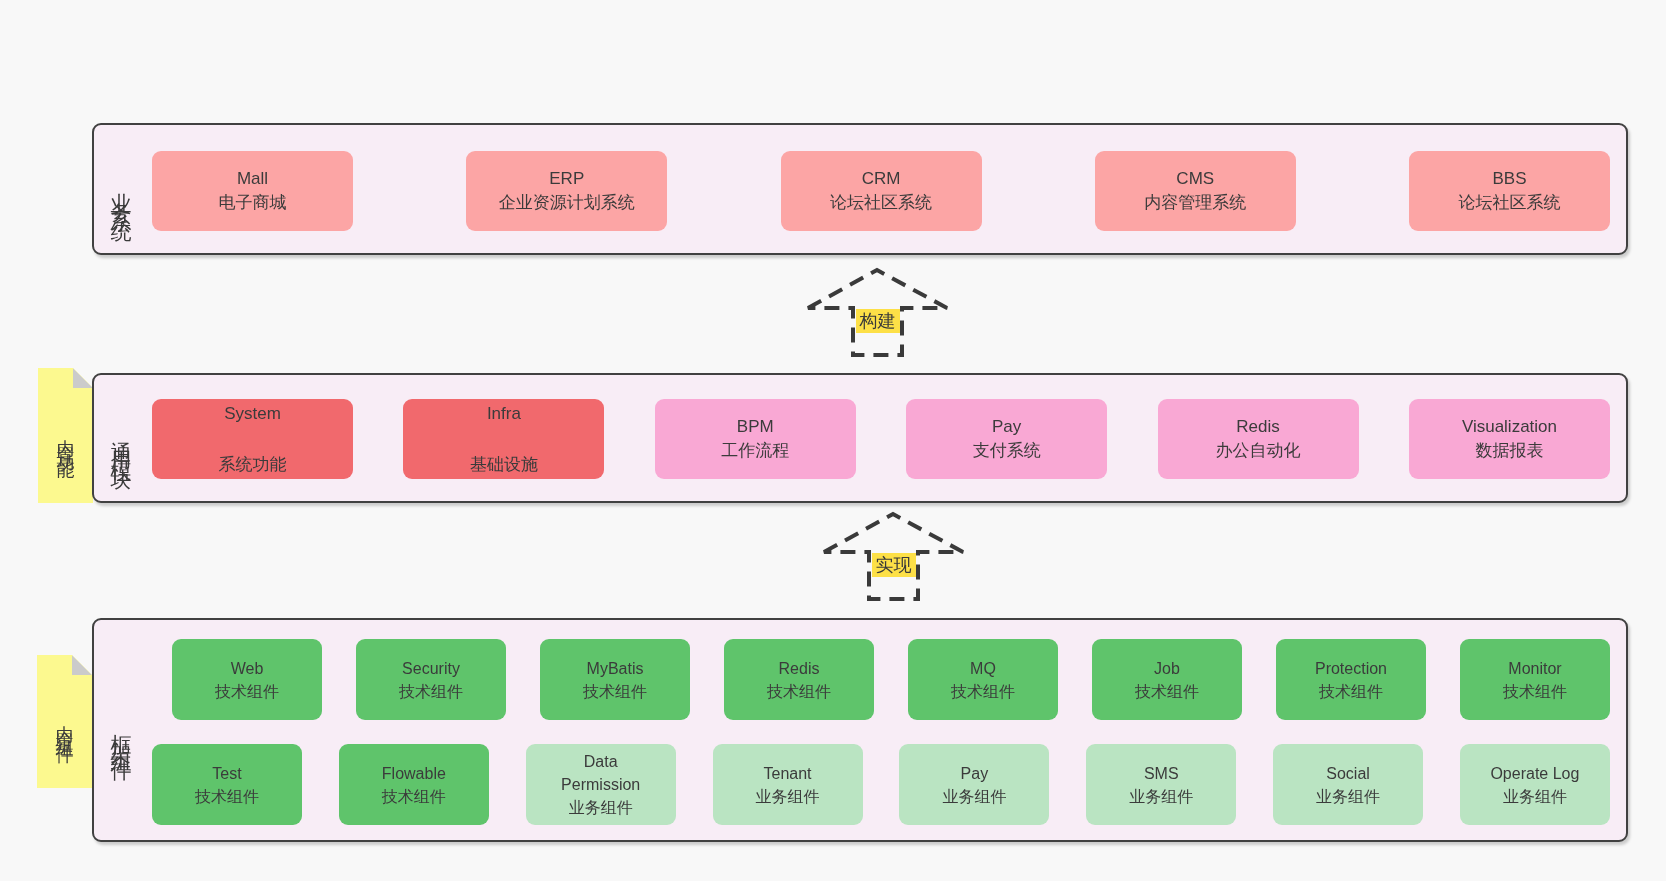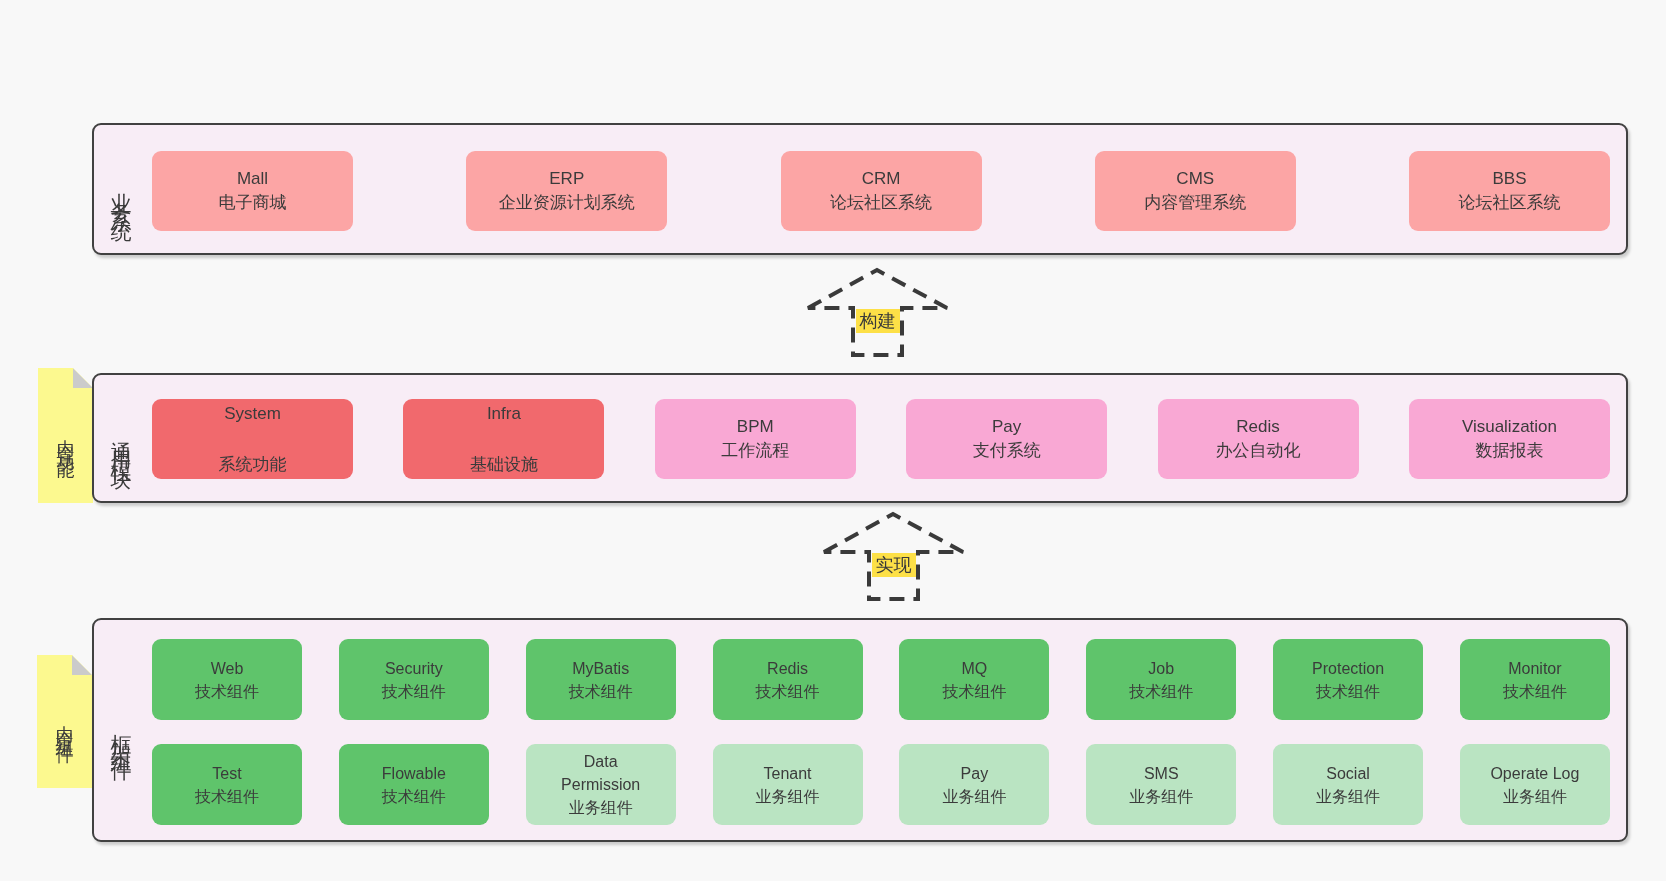--- a/index.html
+++ b/index.html
@@ -37,21 +37,21 @@
   .blue{background:#fca5a5;justify-content:center;}
   .red{background:#f1696d;gap:27px;}
   .pink{background:#f9a8d4;}
   .green{background:#5fc46b;}
   .lgreen{background:#bae4c2;}
   .band1{top:123px;height:132px;}
   .band2{top:373px;height:130px;}
   .band3{top:618px;height:224px;}
   .band1 .row{top:26px;}
   .band2 .row{top:24px;}
-  .band3 .rowA{top:19px;}
+  .band3 .rowA{top:19px;margin-left:20px;}
   .band3 .rowB{top:124px;}
   .sticky{
     position:absolute;width:55px;background:#fcf98f;z-index:1;
     clip-path:polygon(0 0,calc(100% - 20px) 0,100% 20px,100% 100%,0 100%);
     display:flex;align-items:center;justify-content:center;
     writing-mode:vertical-rl;text-orientation:upright;
     font-size:18px;letter-spacing:7px;color:#3a3a3a;padding-top:7px;
     box-sizing:border-box;
   }
   .sticky .fold{

